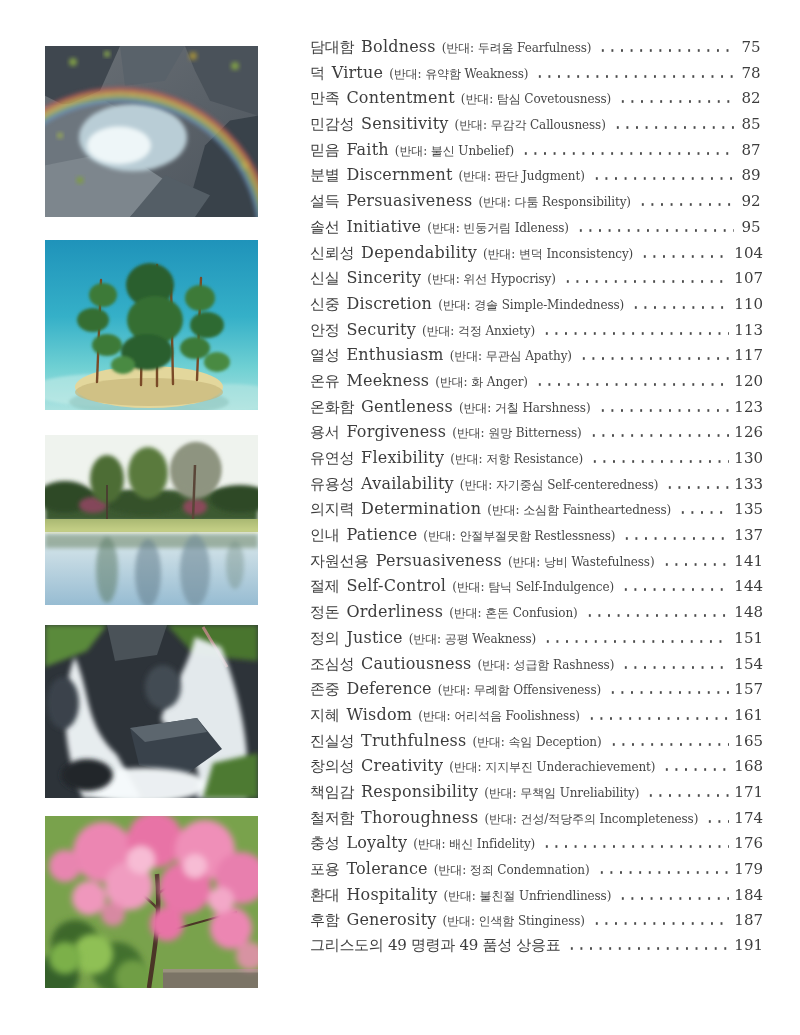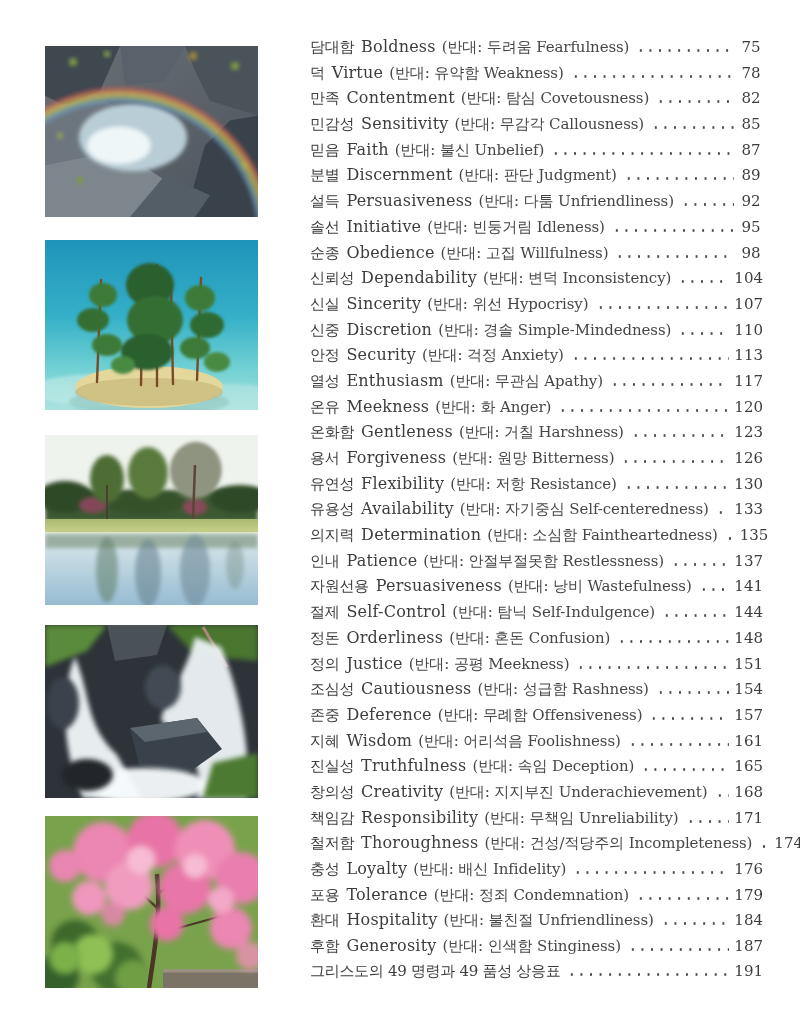--- a/index.html
+++ b/index.html
@@ -14,21 +14,21 @@
   #photo1{top:46px;height:171px;}
   #photo2{top:240px;height:170px;}
   #photo3{top:435px;height:170px;}
   #photo4{top:625px;height:173px;}
   #photo5{top:816px;height:172px;}
   
   #toc{position:absolute;left:310px;top:37px;width:453px;}
   .toc-row{display:flex;align-items:baseline;height:25.7px;white-space:nowrap;}
   .ko{font-size:15px;letter-spacing:-0.3px;}
   .en{font-size:16px;margin-left:7px;letter-spacing:0.2px;}
-  .opp{font-size:15px;margin-left:6px;color:#464646;letter-spacing:-0.1px;}
+  .opp{font-size:12px;margin-left:6px;color:#464646;letter-spacing:-0.1px;}
   .leader{
     flex:1;height:3px;margin:0 5px 0 7px;align-self:baseline;
     background-image:radial-gradient(circle,#4a4a4a 1.05px,rgba(0,0,0,0) 1.35px);
     background-size:9.6px 3px;background-repeat:repeat-x;background-position:left bottom;
     min-width:10px;
   }
   .pg{font-size:15px;text-align:center;min-width:24px;}
 </style>
 </head>
 <body>
@@ -266,40 +266,33 @@
       <span class="ko">분별</span>
       <span class="en">Discernment</span>
       <span class="opp">(반대: 판단 Judgment)</span>
       <span class="leader"></span>
       <span class="pg">89</span>
     </div>
 
     <div class="toc-row">
       <span class="ko">설득</span>
       <span class="en">Persuasiveness</span>
-      <span class="opp">(반대: 다툼 Unfriendliness)</span>
+      <span class="opp">(반대: 다툼 Responsibility)</span>
       <span class="leader"></span>
       <span class="pg">92</span>
     </div>
 
     <div class="toc-row">
       <span class="ko">솔선</span>
       <span class="en">Initiative</span>
       <span class="opp">(반대: 빈둥거림 Idleness)</span>
       <span class="leader"></span>
       <span class="pg">95</span>
     </div>
 
-    <div class="toc-row">
-      <span class="ko">순종</span>
-      <span class="en">Obedience</span>
-      <span class="opp">(반대: 고집 Willfulness)</span>
-      <span class="leader"></span>
-      <span class="pg">98</span>
-    </div>
 
 
     <div class="toc-row">
       <span class="ko">신뢰성</span>
       <span class="en">Dependability</span>
       <span class="opp">(반대: 변덕 Inconsistency)</span>
       <span class="leader"></span>
       <span class="pg">104</span>
     </div>
 
@@ -411,21 +404,21 @@
       <span class="ko">정돈</span>
       <span class="en">Orderliness</span>
       <span class="opp">(반대: 혼돈 Confusion)</span>
       <span class="leader"></span>
       <span class="pg">148</span>
     </div>
 
     <div class="toc-row">
       <span class="ko">정의</span>
       <span class="en">Justice</span>
-      <span class="opp">(반대: 공평 Meekness)</span>
+      <span class="opp">(반대: 공평 Weakness)</span>
       <span class="leader"></span>
       <span class="pg">151</span>
     </div>
 
     <div class="toc-row">
       <span class="ko">조심성</span>
       <span class="en">Cautiousness</span>
       <span class="opp">(반대: 성급함 Rashness)</span>
       <span class="leader"></span>
       <span class="pg">154</span>

